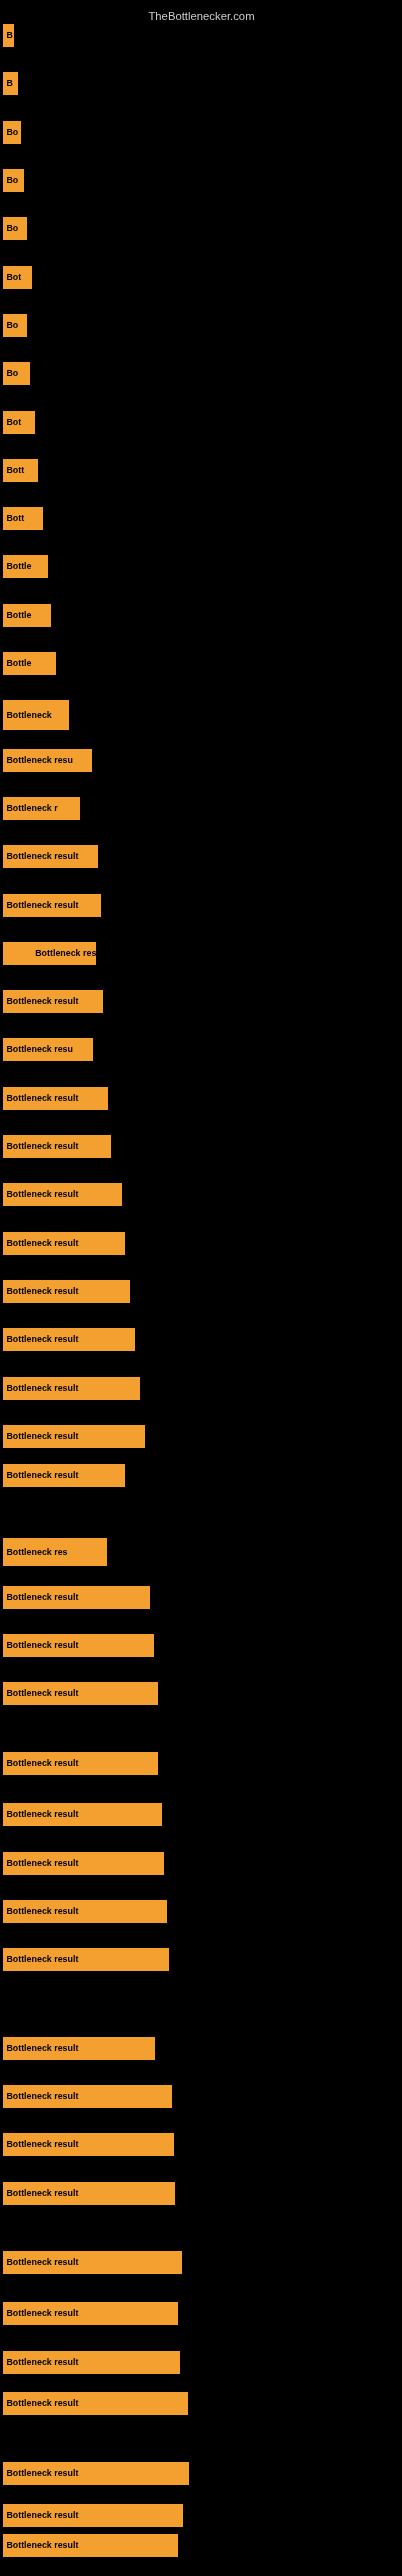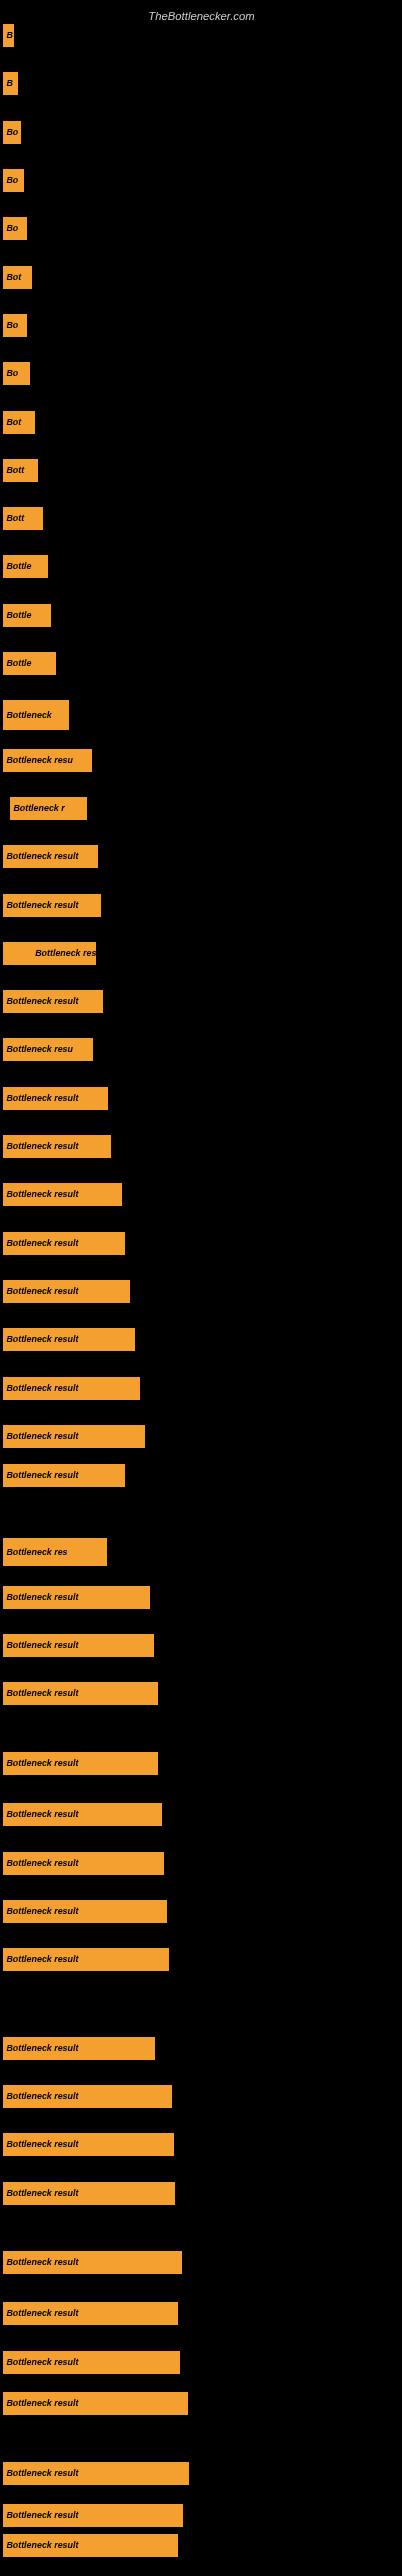--- a/index.html
+++ b/index.html
@@ -1,19 +1,18 @@
 <!DOCTYPE html>
 <html style="font-size:13px"><head>
   <meta charset="utf-8">
   <style>
     * {
       margin: 0;
       padding: 0;
       box-sizing: border-box;
-      font-style: italic;
     }
     body {
       background-color: #000000;
       width: 403px;
       min-height: 2576px;
       font-family: Arial, sans-serif;
       position: relative;
     }
     .site-title {
       color: #cccccc;
@@ -53,21 +52,21 @@
 <div class="bar-item" style="top: 314px; height: 22.5px; width: 24px;">Bo</div>
 <div class="bar-item" style="top: 362px; height: 22.5px; width: 27px;">Bo</div>
 <div class="bar-item" style="top: 411px; height: 22.5px; width: 32px;">Bot</div>
 <div class="bar-item" style="top: 459px; height: 22.5px; width: 35px;">Bott</div>
 <div class="bar-item" style="top: 507px; height: 22.5px; width: 40px;">Bott</div>
 <div class="bar-item" style="top: 555px; height: 22.5px; width: 45px;">Bottle</div>
 <div class="bar-item" style="top: 604px; height: 22.5px; width: 48px;">Bottle</div>
 <div class="bar-item" style="top: 652px; height: 22.5px; width: 53px;">Bottle</div>
 <div class="bar-item" style="top: 700px; height: 30px; width: 66px;">Bottleneck</div>
 <div class="bar-item" style="top: 749px; height: 22.5px; width: 89px;">Bottleneck resu</div>
-<div class="bar-item" style="top: 797px; height: 22.5px; width: 77px; margin-left: 7px;">Bottleneck r</div>
+<div class="bar-item" style="top: 797px; height: 22.5px; width: 77px;">Bottleneck r</div>
 <div class="bar-item" style="top: 845px; height: 22.5px; width: 95px;">Bottleneck result</div>
 <div class="bar-item" style="top: 894px; height: 22.5px; width: 98px;">Bottleneck result</div>
 <div class="bar-item" style="top: 942px; height: 22.5px; width: 93px; padding-left: 32px;">Bottleneck resul</div>
 <div class="bar-item" style="top: 990px; height: 22.5px; width: 100px;">Bottleneck result</div>
 <div class="bar-item" style="top: 1038px; height: 22.5px; width: 90px;">Bottleneck resu</div>
 <div class="bar-item" style="top: 1087px; height: 22.5px; width: 105px;">Bottleneck result</div>
 <div class="bar-item" style="top: 1135px; height: 22.5px; width: 108px;">Bottleneck result</div>
 <div class="bar-item" style="top: 1183px; height: 22.5px; width: 119px;">Bottleneck result</div>
 <div class="bar-item" style="top: 1232px; height: 22.5px; width: 122px;">Bottleneck result</div>
 <div class="bar-item" style="top: 1280px; height: 22.5px; width: 127px;">Bottleneck result</div>

